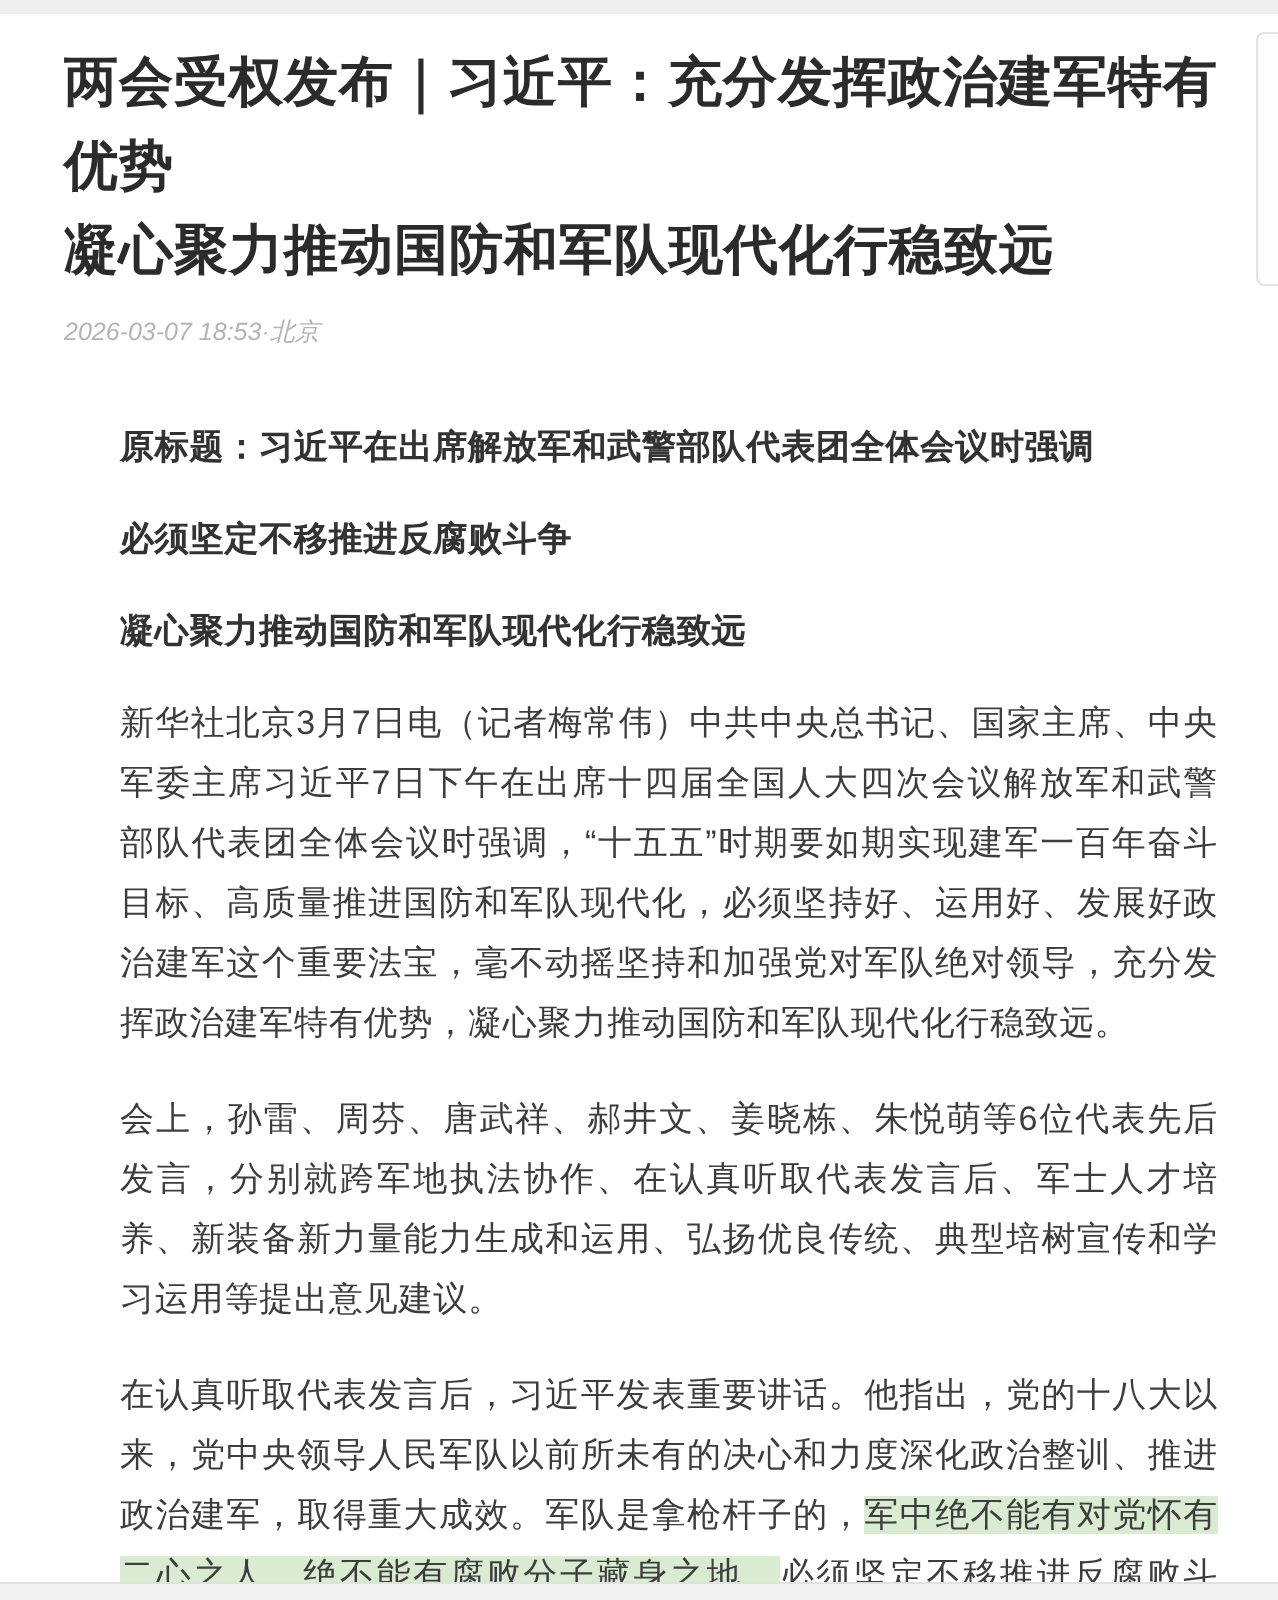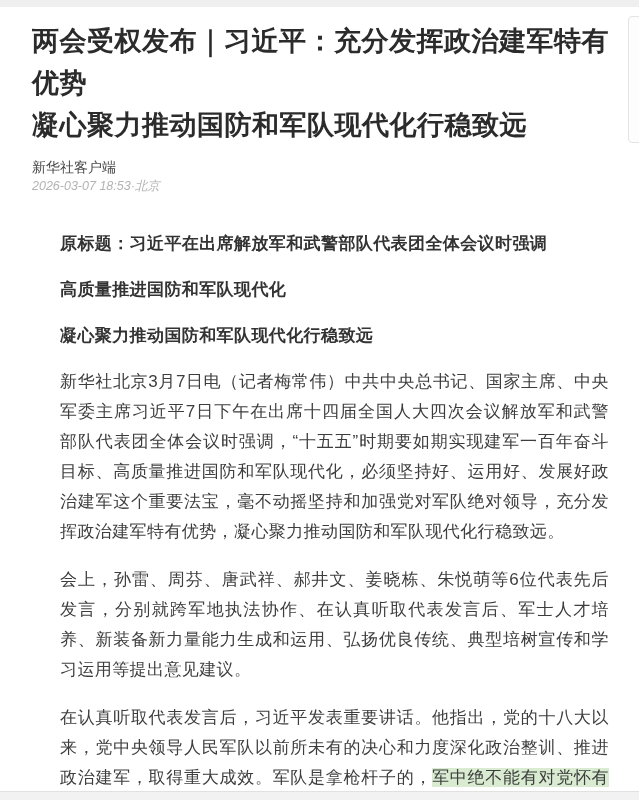--- a/index.html
+++ b/index.html
@@ -99,29 +99,28 @@
   <div class="side-panel"></div>
 
   <div class="content">
 
     <h1 class="article-title">
       <span class="t-line">两会受权发布｜习近平：充分发挥政治建军特有优势</span>
       <span class="t-line">凝心聚力推动国防和军队现代化行稳致远</span>
     </h1>
 
     <div class="meta">
-      <div class="source-name">新华社客户端</div>
       <div class="pub-datetime">2026-03-07 18:53·北京</div>
     </div>
 
     <div class="article-body">
 
       <p class="subhead">原标题：习近平在出席解放军和武警部队代表团全体会议时强调</p>
 
-      <p class="subhead">高质量推进国防和军队现代化</p>
+      <p class="subhead">必须坚定不移推进反腐败斗争</p>
 
       <p class="subhead">凝心聚力推动国防和军队现代化行稳致远</p>
 
       <p>新华社北京3月7日电（记者梅常伟）中共中央总书记、国家主席、中央军委主席习近平7日下午在出席十四届全国人大四次会议解放军和武警部队代表团全体会议时强调，“十五五”时期要如期实现建军一百年奋斗目标、高质量推进国防和军队现代化，必须坚持好、运用好、发展好政治建军这个重要法宝，毫不动摇坚持和加强党对军队绝对领导，充分发挥政治建军特有优势，凝心聚力推动国防和军队现代化行稳致远。</p>
 
       <p>会上，孙雷、周芬、唐武祥、郝井文、姜晓栋、朱悦萌等6位代表先后发言，分别就跨军地执法协作、在认真听取代表发言后、军士人才培养、新装备新力量能力生成和运用、弘扬优良传统、典型培树宣传和学习运用等提出意见建议。</p>
 
       <p><span>在认真听取代表发言后，习近平发表重要讲话。他指出，党的十八大以来，党中央领导人民军队以前所未有的决心和力度深化政治整训、推进政治建军，取得重大成效。军队是拿枪杆子的，</span><span class="hl-green">军中绝不能有对党怀有二心之人，绝不能有腐败分子藏身之地，</span><span>必须坚定不移推进反腐败斗争。“十五五”一开局就要立起从严监管硬规矩，紧盯资金流向、权力运行和质量管控</span></p>
 
     </div>

